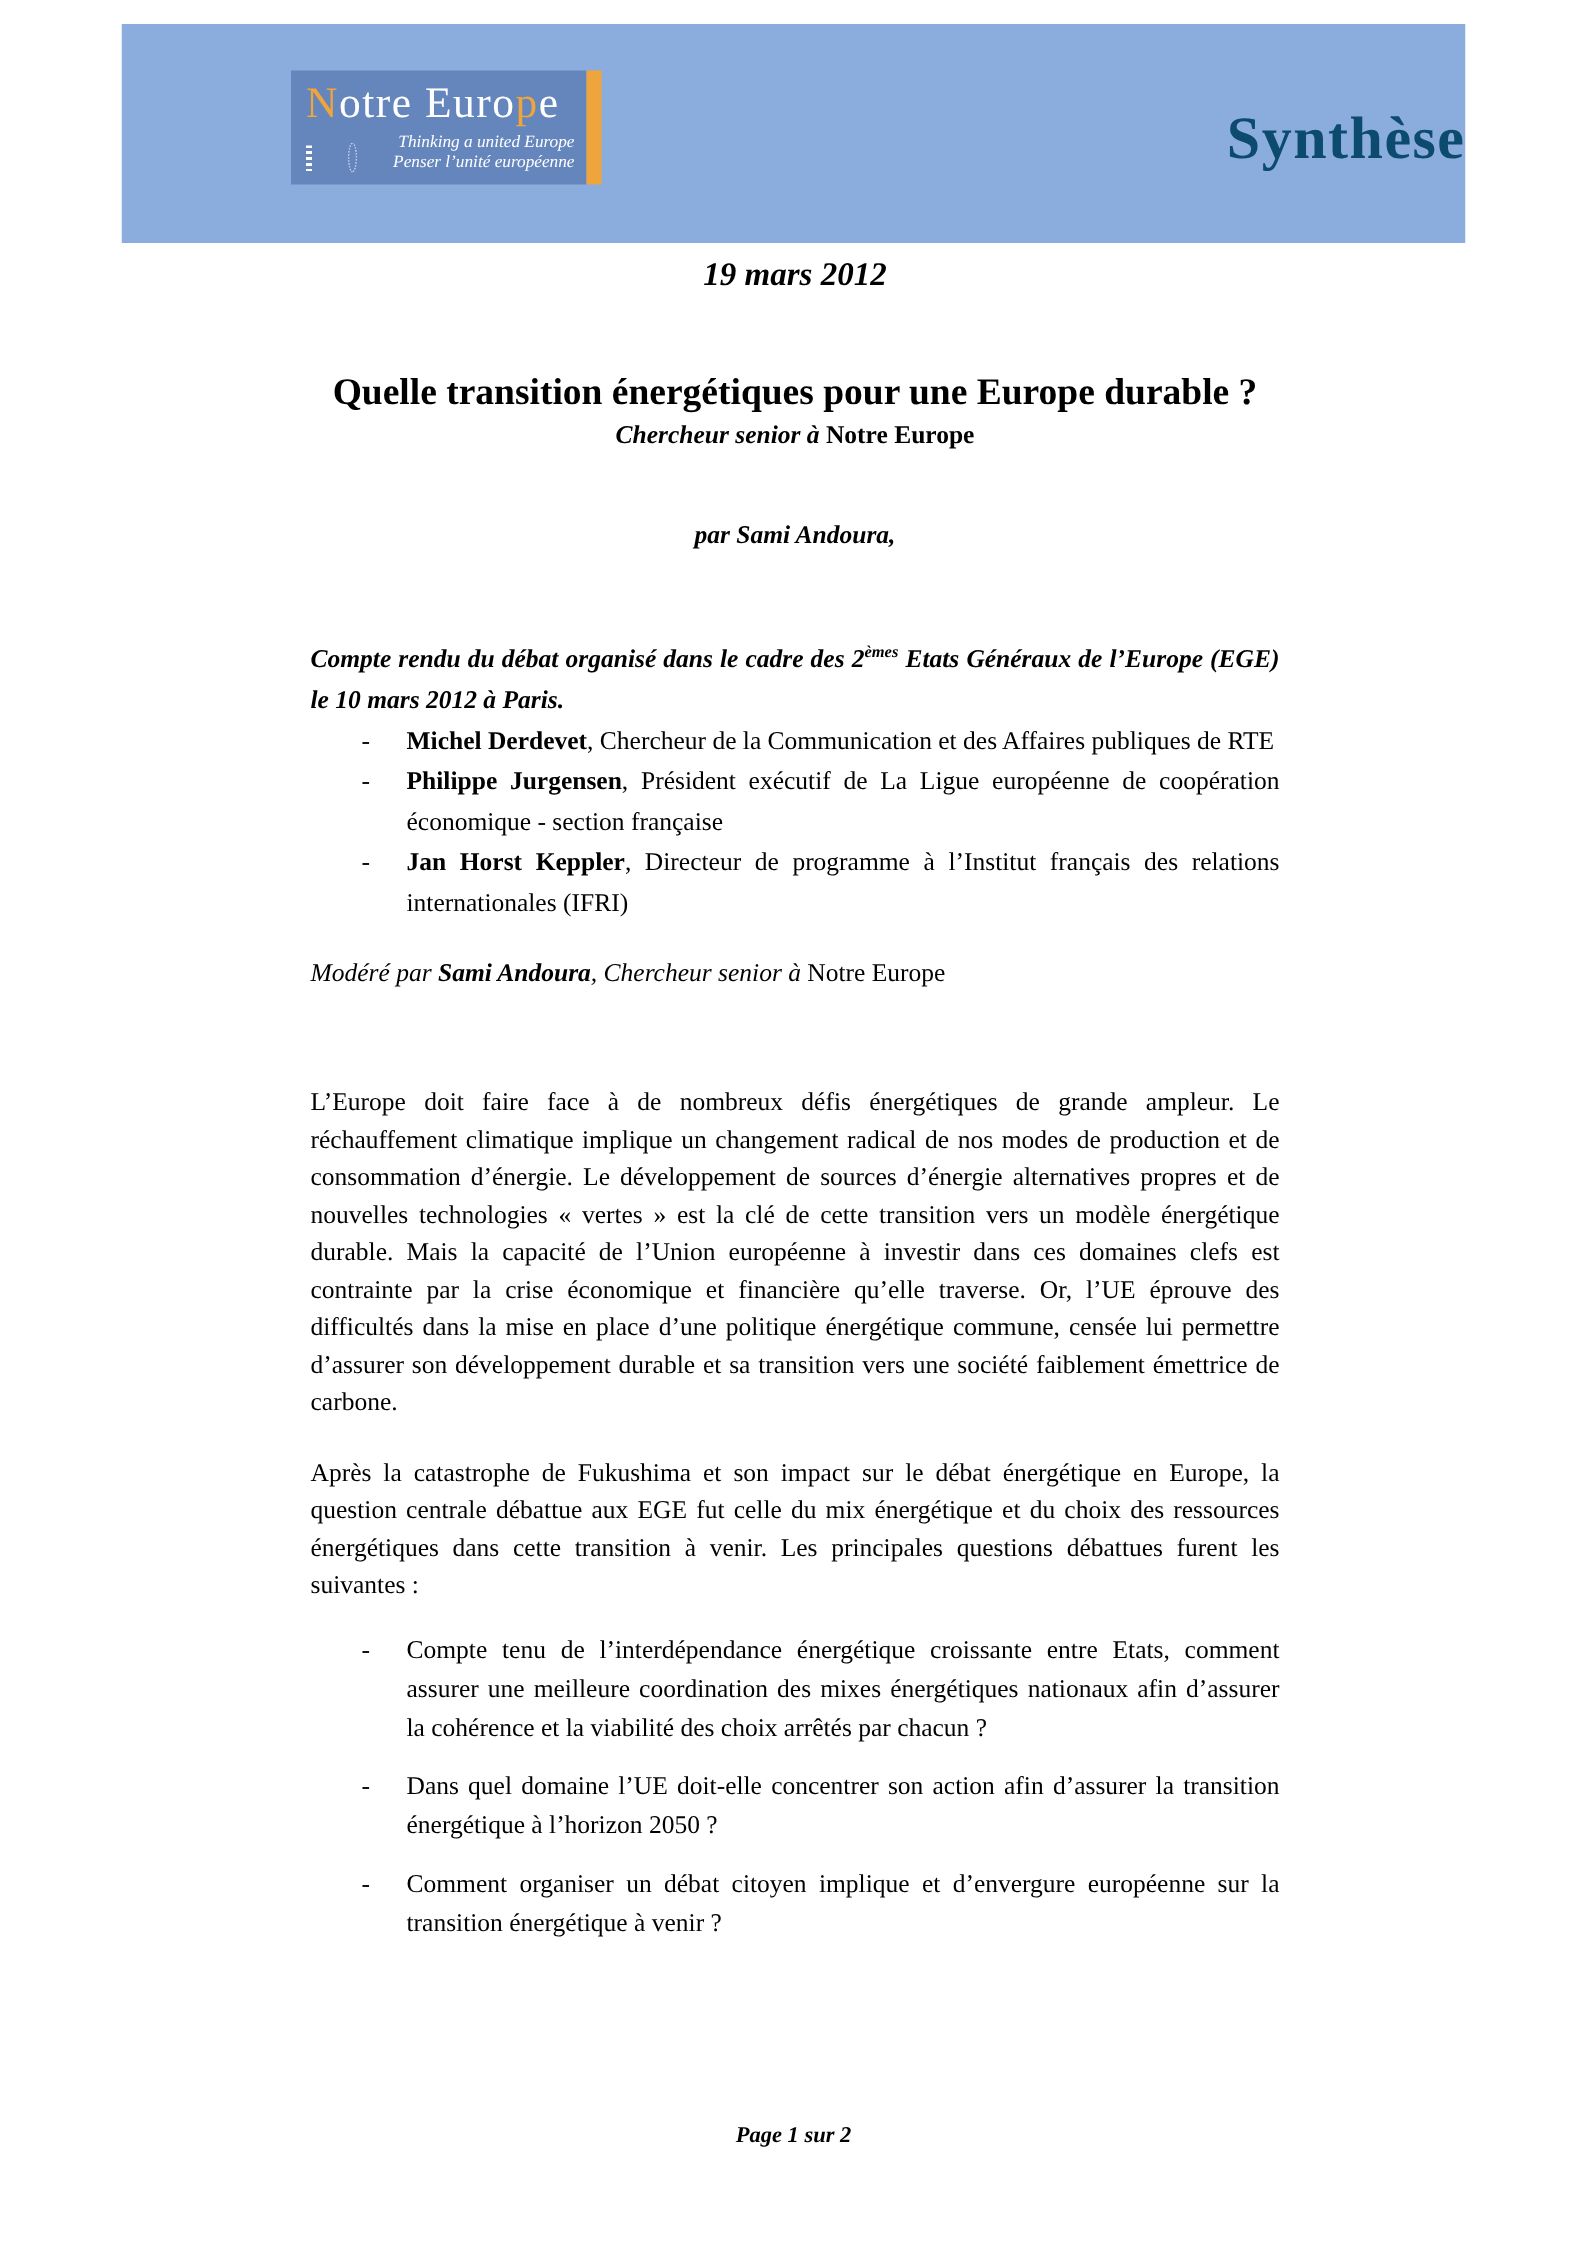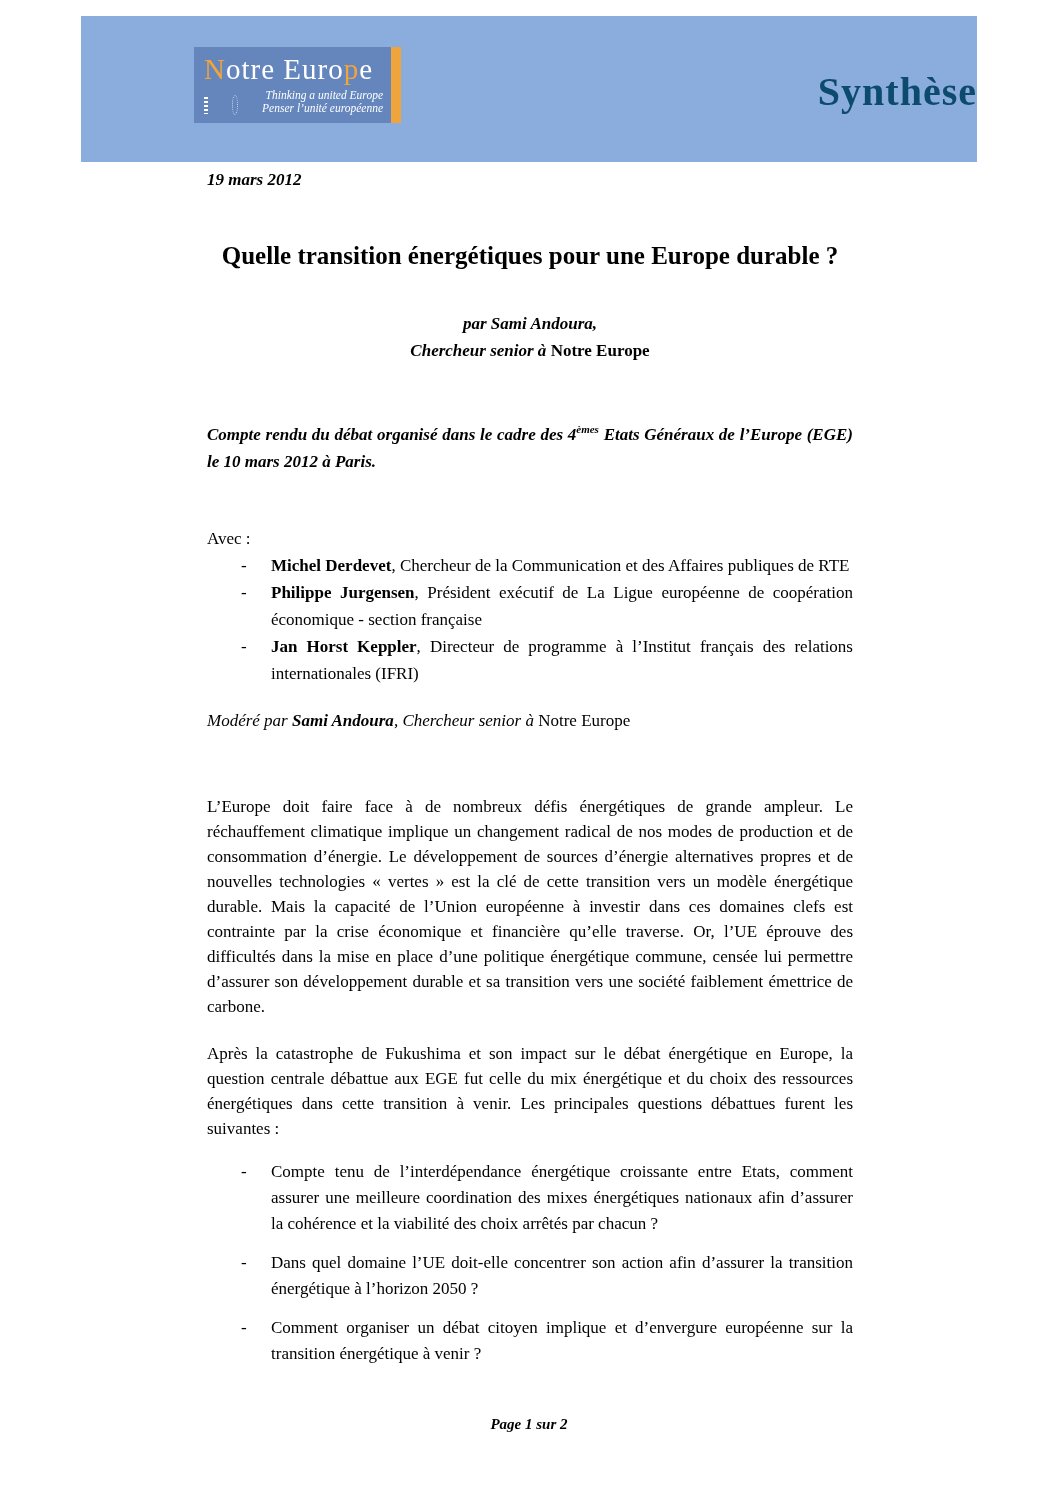--- a/index.html
+++ b/index.html
@@ -30,22 +30,22 @@
   }
   .icon-stars {
     display:inline-block; width:18px; height:18px; border-radius:50%;
     border:1px dotted rgba(255,255,255,0.65);
   }
   .logo-taglines { flex:1; text-align:right; color:#ffffff; font-style:italic; font-size:11.5px; line-height:13px; white-space:nowrap; }
   .logo-bar { width:10px; height:76px; background:#f0a43c; }
 
   
   .date-line {
-    margin:8px 124px 0 126px; text-align:left;
-    font-size:17px; font-weight:bold; font-style:italic;
+    margin:8px 124px 0 126px; text-align:center;
+    font-size:22px; font-weight:bold; font-style:italic;
   }
   .content { margin:0 124px 0 126px; font-size:17px; }
 
   .doc-title { margin-top:52px; text-align:center; font-size:25px; font-weight:bold; }
   .byline { text-align:center; font-weight:bold; font-style:italic; font-size:17px; line-height:27px; }
   .byline-first { margin-top:40px; }
   .upright { font-style:normal; }
 
   .intro { margin-top:52px; font-weight:bold; font-style:italic; text-align:justify; line-height:27px; }
   .intro sup { font-size:11px; }
@@ -99,26 +99,25 @@
     </div>
     <div class="banner-title">Synthèse</div>
   </div>
 
   <div class="date-line">19 mars 2012</div>
 
   <div class="content">
 
     <div class="doc-title">Quelle transition énergétiques pour une Europe durable ?</div>
 
+    <div class="byline"><span>Chercheur senior à </span><span class="upright">Notre Europe</span></div>
     <div class="byline byline-first">par Sami Andoura,</div>
-    <div class="byline"><span>Chercheur senior à </span><span class="upright">Notre Europe</span></div>
 
-    <div class="intro"><span>Compte rendu du débat organisé dans le cadre des 4</span><sup>èmes</sup><span> Etats Généraux de l’Europe (EGE) le 10 mars 2012 à Paris.</span></div>
+    <div class="intro"><span>Compte rendu du débat organisé dans le cadre des 2</span><sup>èmes</sup><span> Etats Généraux de l’Europe (EGE) le 10 mars 2012 à Paris.</span></div>
 
-    <div class="avec">Avec :</div>
 
     <div class="speakers">
       <div class="speaker">
         <span class="dash">-</span><span class="bold">Michel Derdevet</span><span>, Chercheur de la Communication et des Affaires publiques de RTE</span>
       </div>
       <div class="speaker">
         <span class="dash">-</span><span class="bold">Philippe Jurgensen</span><span>, Président exécutif de La Ligue européenne de coopération économique - section française</span>
       </div>
       <div class="speaker">
         <span class="dash">-</span><span class="bold">Jan Horst Keppler</span><span>, Directeur de programme à l’Institut français des relations internationales (IFRI)</span>

